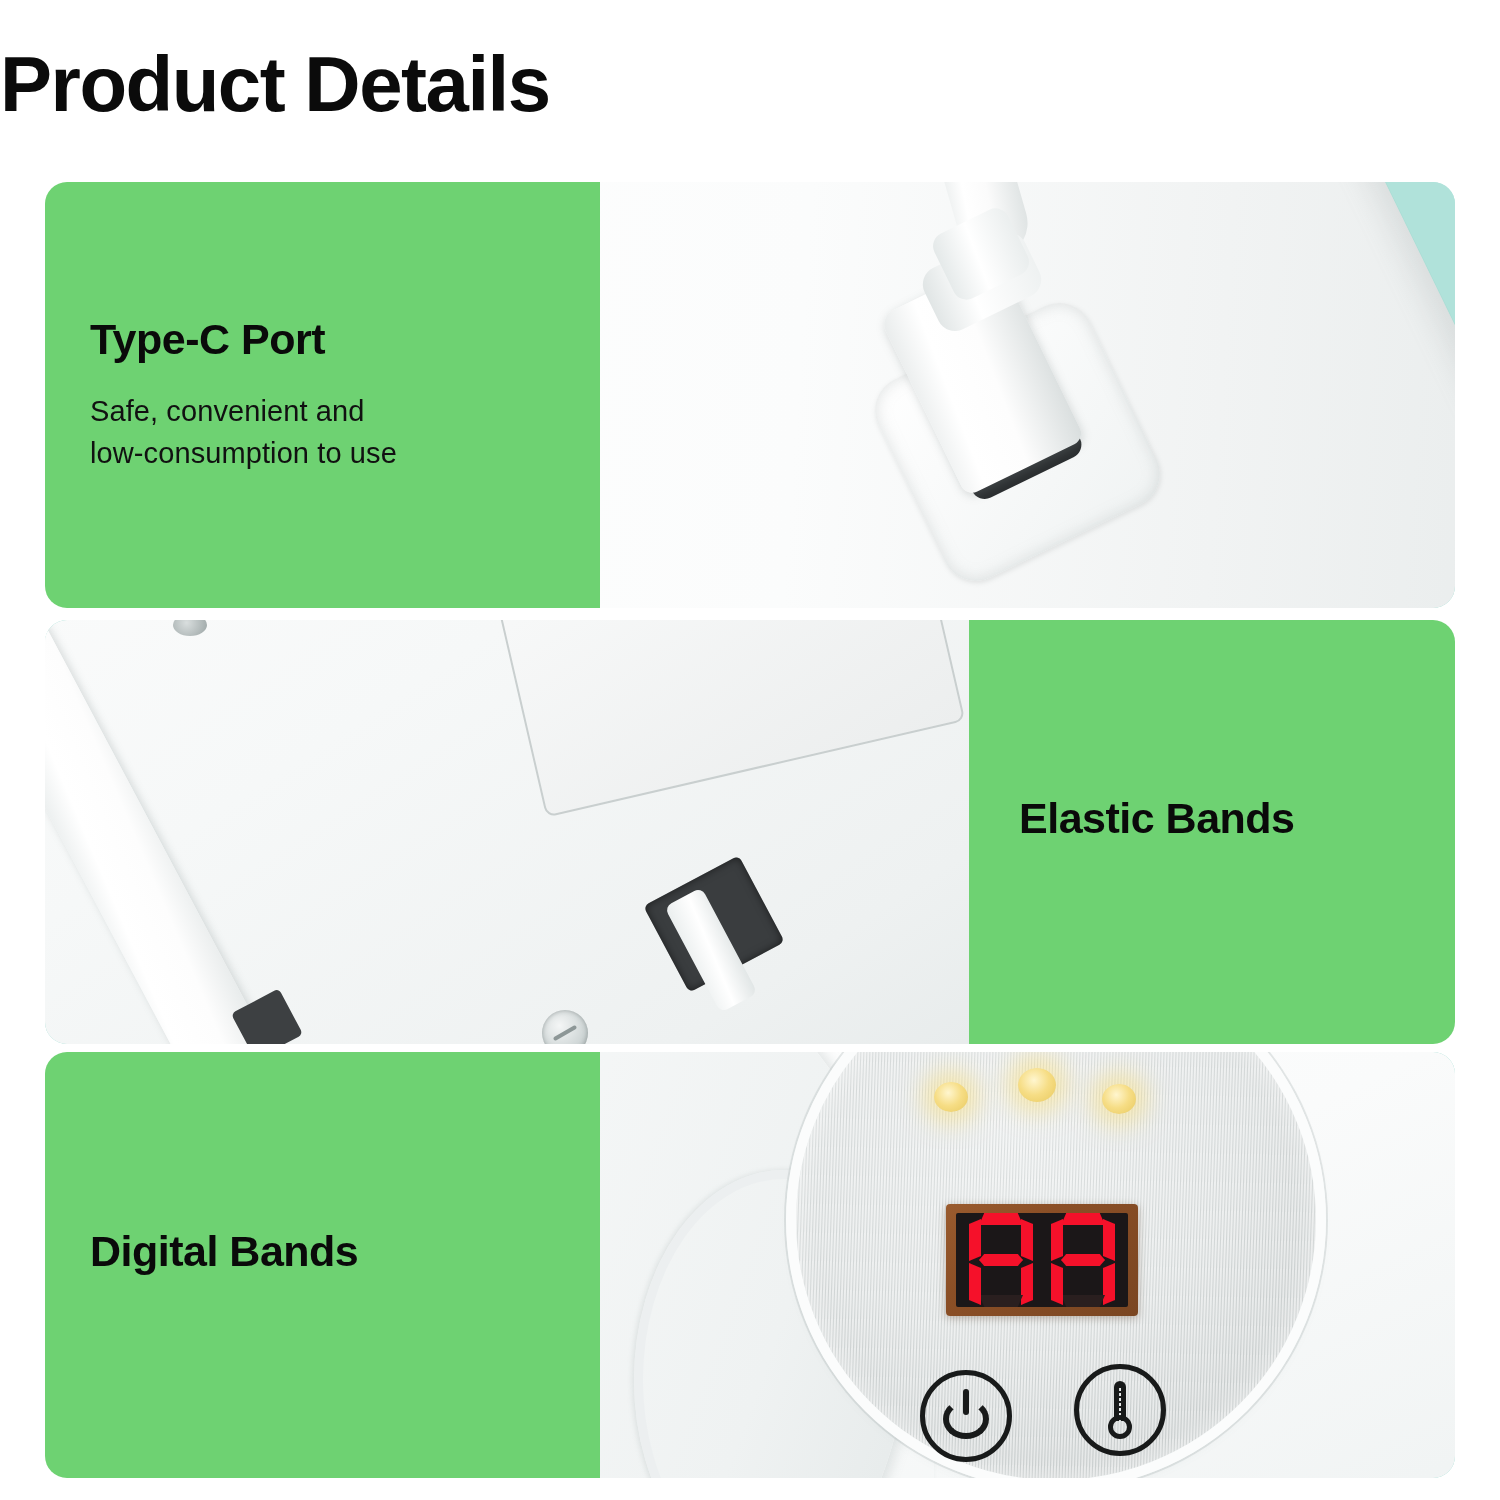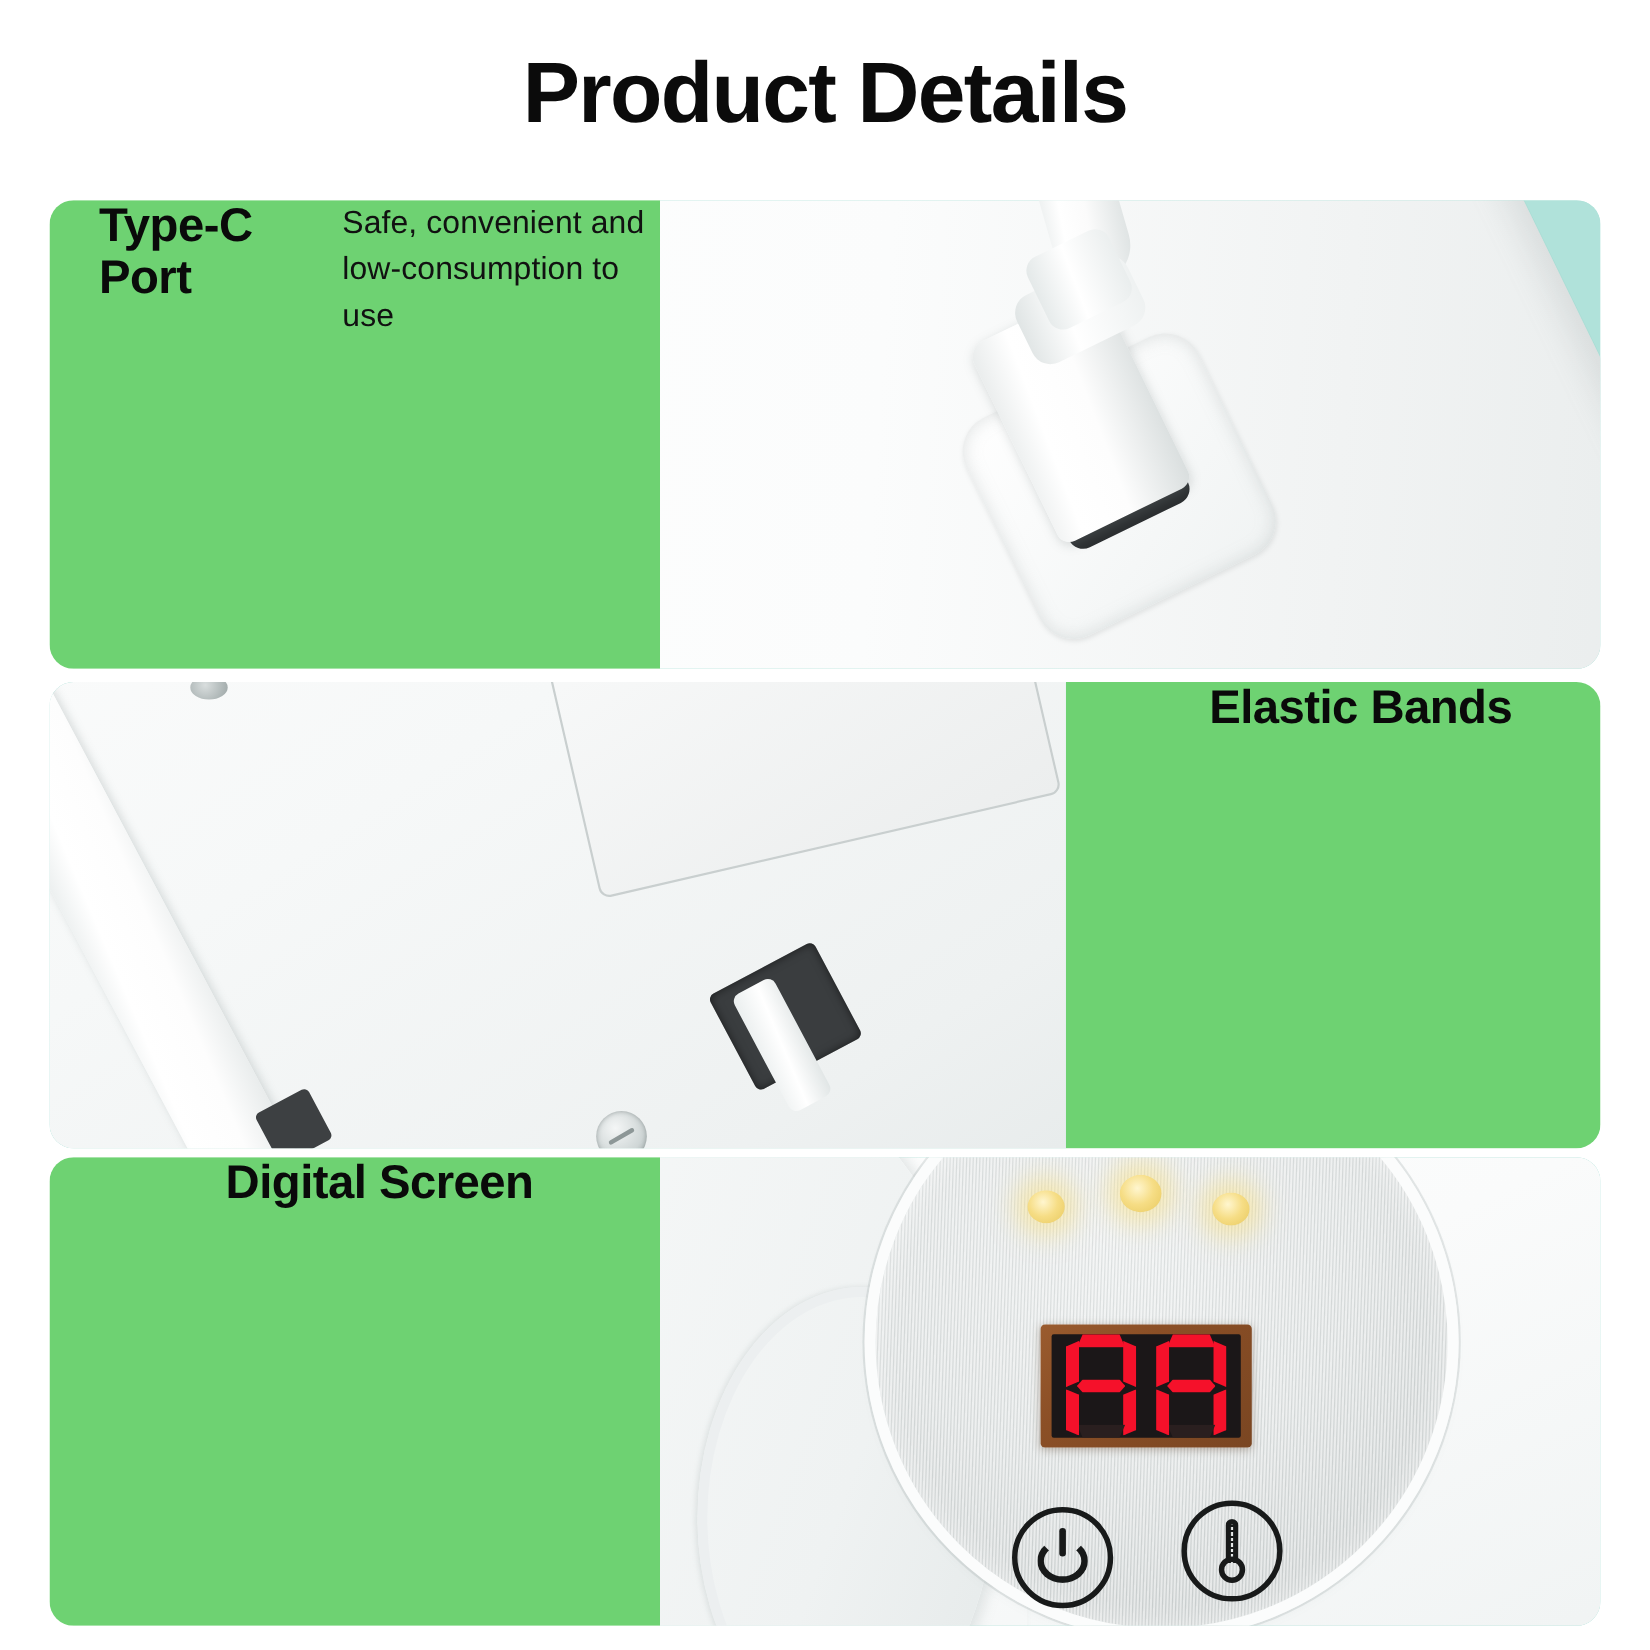--- a/index.html
+++ b/index.html
@@ -18,21 +18,21 @@
     height: 1500px;
     background: #ffffff;
   }
 
   
   .page-title {
     position: absolute;
     top: 42px;
     left: 0;
     width: 1500px;
-    text-align: center;
+    text-align: left;
     font-size: 78px;
     font-weight: 700;
     letter-spacing: -1.5px;
     color: #0b0b0b;
     line-height: 1.1;
     font-family: "Liberation Sans", sans-serif;
   }
 
   
   .card {
@@ -42,21 +42,21 @@
     display: flex;
   }
 
   #card-typec   { left: 45px; top: 182px;  width: 1410px; height: 426px; }
   #card-elastic { left: 45px; top: 620px;  width: 1410px; height: 424px; }
   #card-screen  { left: 45px; top: 1052px; width: 1410px; height: 426px; }
 
   .panel-green {
     background: #6ed272;
     display: flex;
-    flex-direction: row;
+    flex-direction: column;
     justify-content: center;
     flex: 0 0 auto;
   }
   .panel-photo {
     position: relative;
     flex: 1 1 auto;
     overflow: hidden;
     background: #b3e3db;
   }
 
@@ -493,21 +493,21 @@
     </div>
 
     <div class="panel-green">
       <div class="card-heading">Elastic Bands</div>
     </div>
   </section>
 
   <section class="card" id="card-screen">
 
     <div class="panel-green">
-      <div class="card-heading">Digital Screen</div>
+      <div class="card-heading">Digital Bands</div>
     </div>
 
     <div class="panel-photo">
       <div class="p3-mint"></div>
       <div class="p3-body"></div>
       <div class="p3-lid-curve"></div>
       <div class="p3-cord"></div>
 
       <div class="p3-dial"></div>
       <div class="p3-dial-ring"></div>

